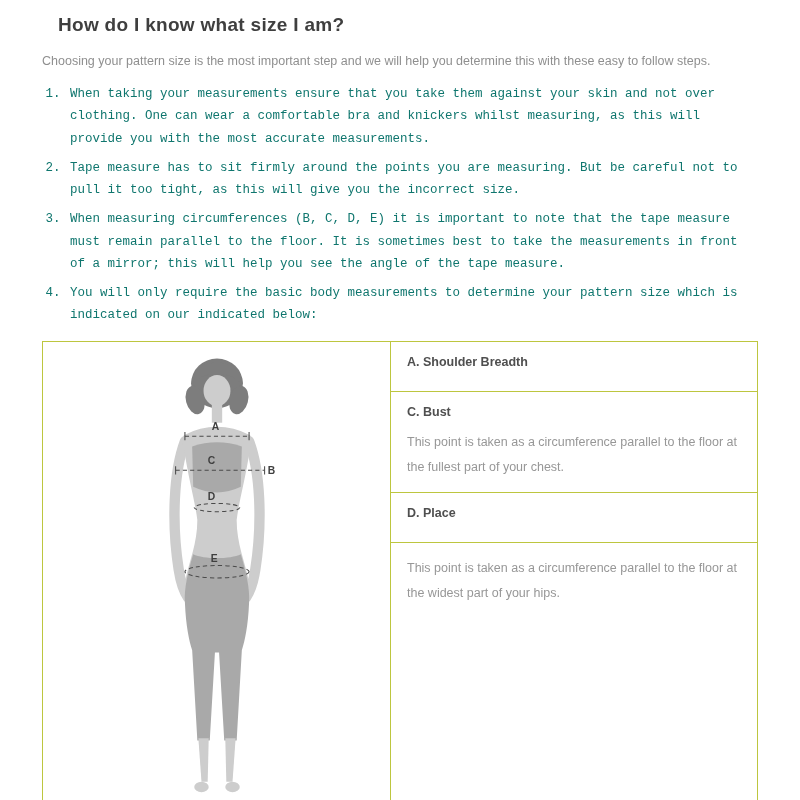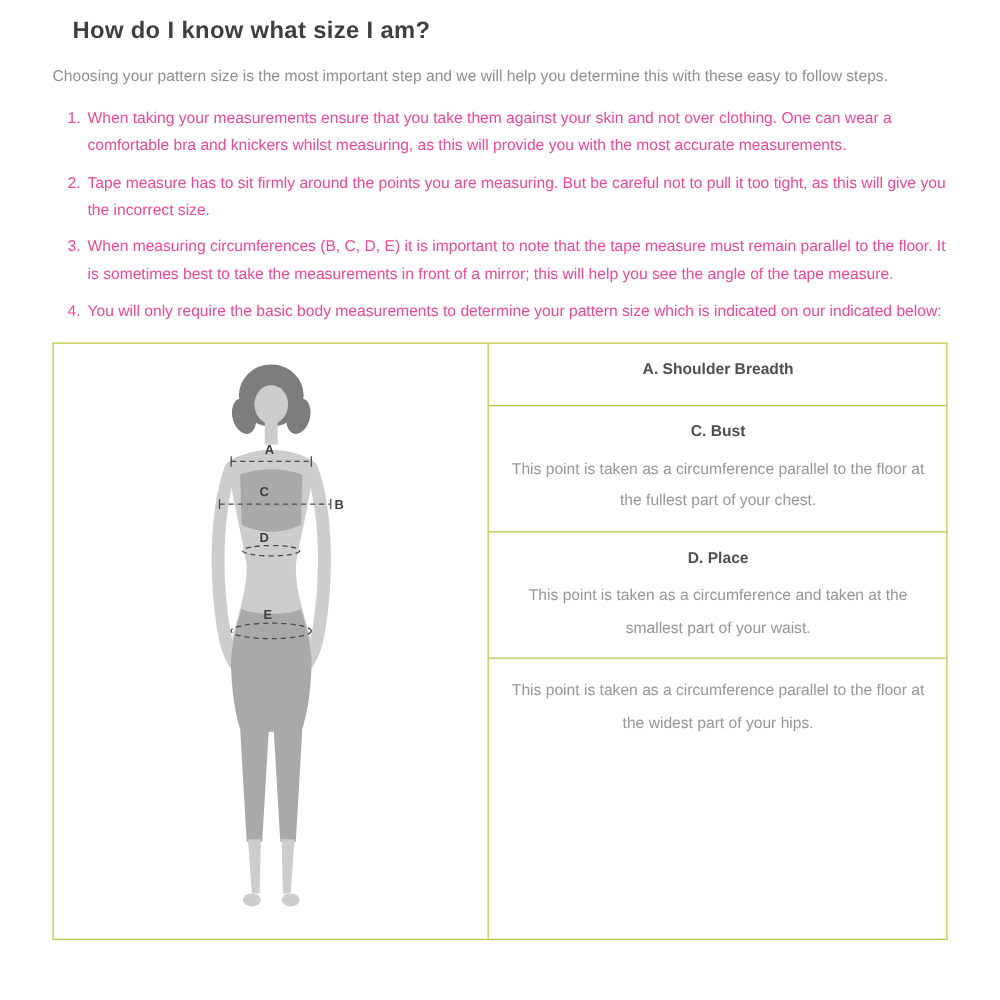--- a/index.html
+++ b/index.html
@@ -24,43 +24,43 @@
     color: #8f8f8f;
     margin: 0 0 12px 0;
     line-height: 1.6;
   }
   ol.steps {
     margin: 0 0 14px 0;
     padding: 0 0 0 26px;
   }
   ol.steps li {
     font-size: 12.5px;
-    color: #ec4899;
+    color: #0f766e;
     line-height: 1.78;
     margin-bottom: 7px;
     padding-left: 2px;
+    font-family: Liberation Mono, monospace;
   }
 
   .size-table {
     display: flex;
     border: 1px solid #bdc63f;
   }
   .figure-cell {
     flex: 0 0 347px;
     width: 347px;
     border-right: 1px solid #bdc63f;
     display: flex;
     align-items: center;
     justify-content: center;
   }
   .info-col { flex: 1; display: flex; flex-direction: column; }
   .info-row {
     padding: 13px 15px 11px 16px;
     border-bottom: 1px solid #bdc63f;
-    text-align: center;
   }
   .info-row:last-child { border-bottom: none; flex: 1; }
   .info-row h3 {
     margin: 0 0 11px 0;
     font-size: 12.5px;
     font-weight: 700;
     color: #4f4f4f;
   }
   .info-row p {
     margin: 0;
@@ -145,21 +145,20 @@
       </div>
 
 
       <div class="info-row">
         <h3>C. Bust</h3>
         <p>This point is taken as a circumference parallel to the floor at the fullest part of your chest.</p>
       </div>
 
       <div class="info-row">
         <h3>D. Place</h3>
-        <p>This point is taken as a circumference and taken at the smallest part of your waist.</p>
       </div>
 
       <div class="info-row">
         <p>This point is taken as a circumference parallel to the floor at the widest part of your hips.</p>
       </div>
 
     </div>
   </div>
 </div>
 

